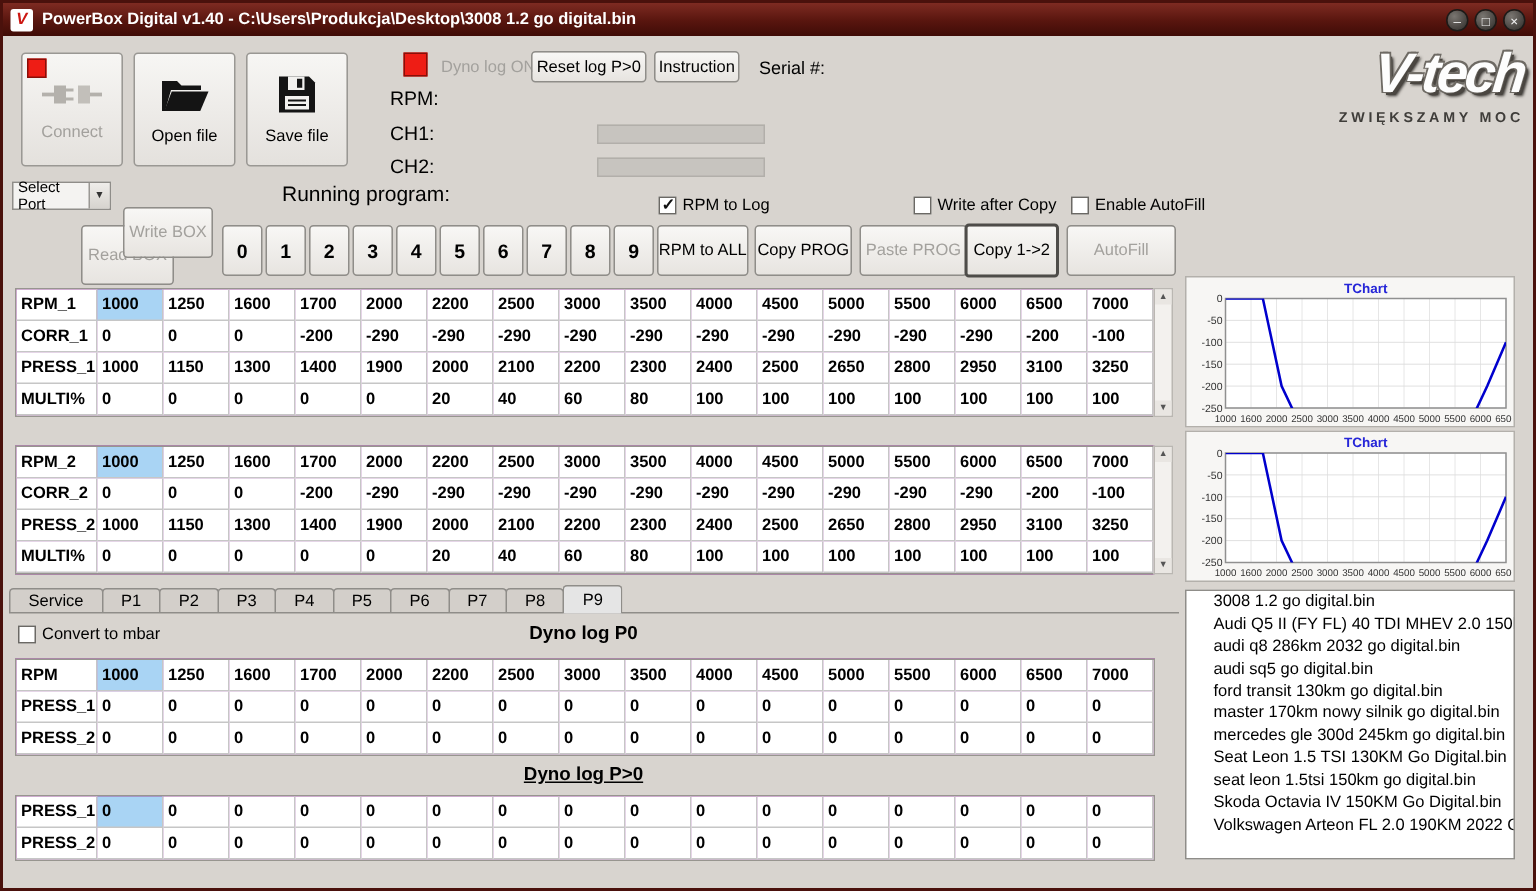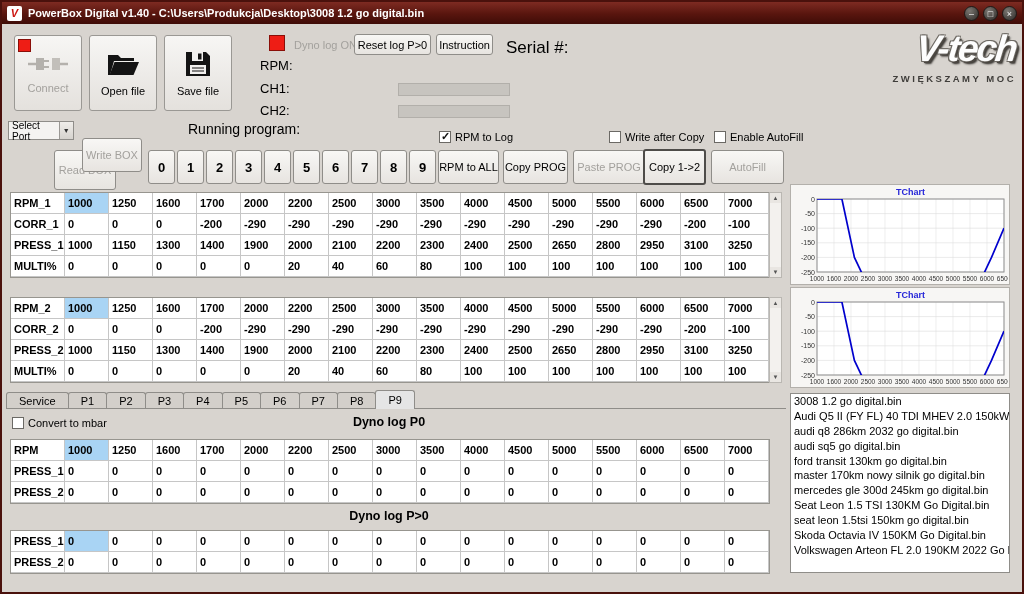--- a/index.html
+++ b/index.html
@@ -53,21 +53,21 @@
 
   .section-title{position:absolute;left:8px;width:758px;text-align:center;font-size:12.5px;font-weight:bold;}
 
   
   .logo{position:absolute;left:888px;top:26px;width:126px;text-align:right;}
   .logo-text{font-size:37px;font-weight:bold;font-style:italic;color:#fdfdfd;letter-spacing:-2px;transform:skewX(-6deg);text-shadow:-1px -1px 0 #6e6a64,1px -1px 0 #6e6a64,-1px 1px 0 #6e6a64,2px 2px 0 #4a4641,3px 3px 2px #3a3733;}
   .logo-tag{margin-top:3px;font-size:9.5px;font-weight:bold;letter-spacing:2.5px;color:#3f3d3a;}
 
   .chart{position:absolute;left:788px;width:220px;height:101px;background:#f7f6f4;border:1px solid #b3b0ab;padding:1px;}
   .file-list{position:absolute;left:788px;top:391px;width:220px;height:180px;background:#fff;border:1px solid #8f8d89;overflow:hidden;}
-  .file-item{height:14.9px;line-height:14.9px;font-size:11px;padding-left:3px;white-space:nowrap;overflow:hidden;}
+  .file-item{height:14.9px;line-height:14.9px;font-size:11px;padding-left:18px;white-space:nowrap;overflow:hidden;}
 </style>
 </head>
 <body>
 
 <div class="window">
 
   <div class="titlebar">
     <div class="app-icon">V</div>
     <div class="title-text">PowerBox Digital v1.40 - C:\Users\Produkcja\Desktop\3008 1.2 go digital.bin</div>
     <div class="win-controls">
@@ -111,21 +111,21 @@
           <path d="M8 18 h12 M8 21 h12" stroke="#141414" stroke-width="1.2"></path>
         </svg>
     </span>
     <span class="lbl">Save file</span>
   </div>
 
   <div class="led" style="left:267px;top:33px;width:16px;height:16px;"></div>
   <div class="label" style="left:292px;top:37px;font-size:11px;color:#a3a19d;">Dyno log ON</div>
   <div class="btn" style="left:352px;top:32px;width:77px;height:21px;">Reset log P&gt;0</div>
   <div class="btn" style="left:434px;top:32px;width:57px;height:21px;">Instruction</div>
-  <div class="label" style="left:504px;top:36px;font-size:17px;">Serial #:</div>
+  <div class="label" style="left:504px;top:36px;font-size:12px;">Serial #:</div>
 
   <div class="label" style="left:258px;top:56px;font-size:13px;">RPM:</div>
   <div class="label" style="left:258px;top:79px;font-size:13px;">CH1:</div>
   <div class="label" style="left:258px;top:101px;font-size:13px;">CH2:</div>
   <div class="field" style="left:396px;top:81px;"></div>
   <div class="field" style="left:396px;top:103px;"></div>
 
   <div class="combo">
     <span>Select Port</span>
     <span class="arrow">▼</span>
@@ -387,21 +387,21 @@
       <div class="cell">0</div>
       <div class="cell">0</div>
       <div class="cell">0</div>
       <div class="cell">0</div>
       <div class="cell">0</div>
       <div class="cell">0</div>
       <div class="cell">0</div>
       <div class="cell">0</div>
     </div>
 
-  <div class="section-title" style="top:507px;">Dyno log  P&gt;0</div>
+  <div class="section-title" style="top:507px;text-decoration:underline;">Dyno log  P&gt;0</div>
   <div class="grid" style="left: 8px; top: 528px; grid-template-columns: 54px repeat(16, 44px);">
       <div class="cell rowhead">PRESS_1</div>
       <div class="cell hl">0</div>
       <div class="cell">0</div>
       <div class="cell">0</div>
       <div class="cell">0</div>
       <div class="cell">0</div>
       <div class="cell">0</div>
       <div class="cell">0</div>
       <div class="cell">0</div>

